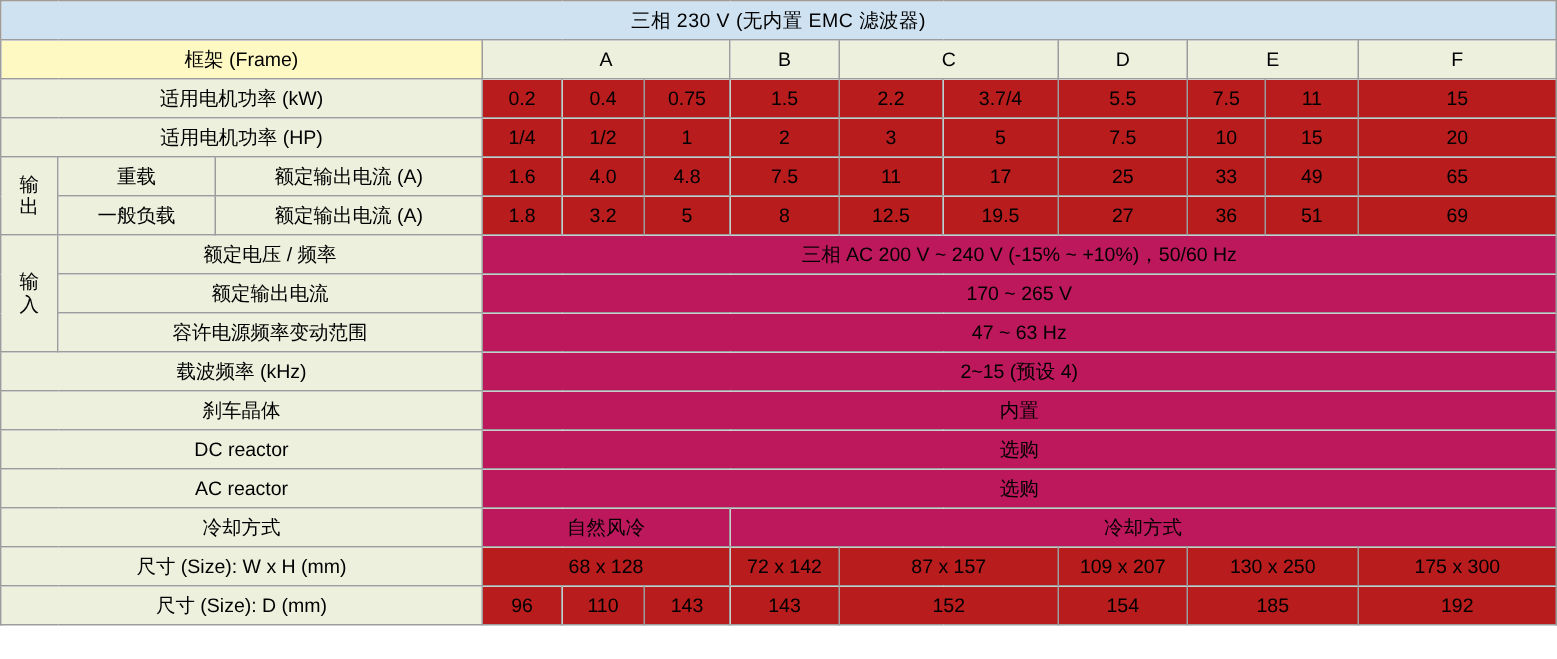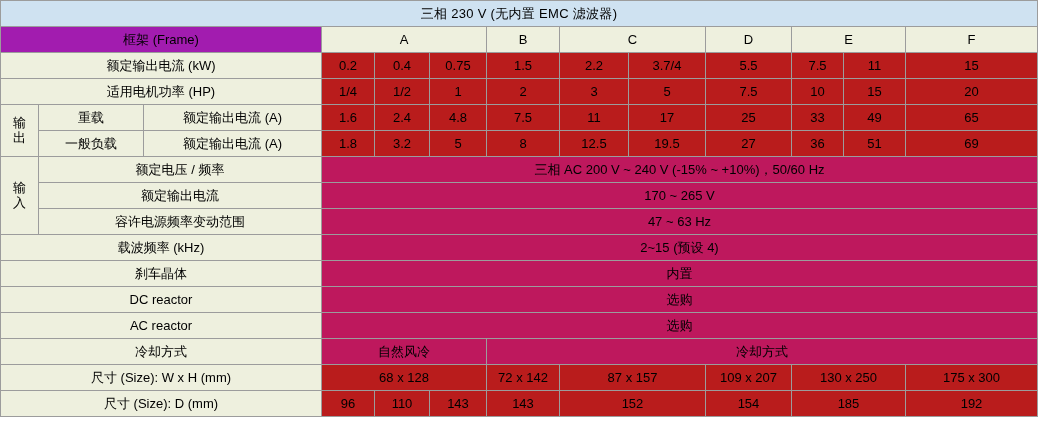--- a/index.html
+++ b/index.html
@@ -46,21 +46,21 @@
     letter-spacing: 0.3px;
   }
   
   .hdr {
     background: #eef0de;
     font-weight: bold;
     font-size: 15px;
     height: 29px;
   }
   .hdr-frame {
-    background: #a21caf;
+    background: #fef9c3;
     font-weight: bold;
     font-size: 15px;
     text-align: center;
   }
   
   .lbl {
     background: #eef0de;
     text-align: left;
     padding-left: 7px;
     font-size: 13px;
@@ -109,21 +109,21 @@
         <td class="hdr-frame" colspan="3">框架 (Frame)</td>
         <td class="hdr" colspan="3">A</td>
         <td class="hdr">B</td>
         <td class="hdr" colspan="2">C</td>
         <td class="hdr">D</td>
         <td class="hdr" colspan="2">E</td>
         <td class="hdr">F</td>
       </tr>
 
       <tr>
-        <td class="lbl" colspan="3">额定输出电流 (kW)</td>
+        <td class="lbl" colspan="3">适用电机功率 (kW)</td>
         <td class="val">0.2</td>
         <td class="val">0.4</td>
         <td class="val">0.75</td>
         <td class="val">1.5</td>
         <td class="val">2.2</td>
         <td class="val">3.7/4</td>
         <td class="val">5.5</td>
         <td class="val">7.5</td>
         <td class="val">11</td>
         <td class="val">15</td>
@@ -144,21 +144,21 @@
       </tr>
 
       <tr>
         <td class="lbl-v" rowspan="2">
           <span>输</span><br>
           <span>出</span>
         </td>
         <td class="lbl">重载</td>
         <td class="lbl">额定输出电流 (A)</td>
         <td class="val">1.6</td>
-        <td class="val">2.4</td>
+        <td class="val">4.0</td>
         <td class="val">4.8</td>
         <td class="val">7.5</td>
         <td class="val">11</td>
         <td class="val">17</td>
         <td class="val">25</td>
         <td class="val">33</td>
         <td class="val">49</td>
         <td class="val">65</td>
       </tr>
 

